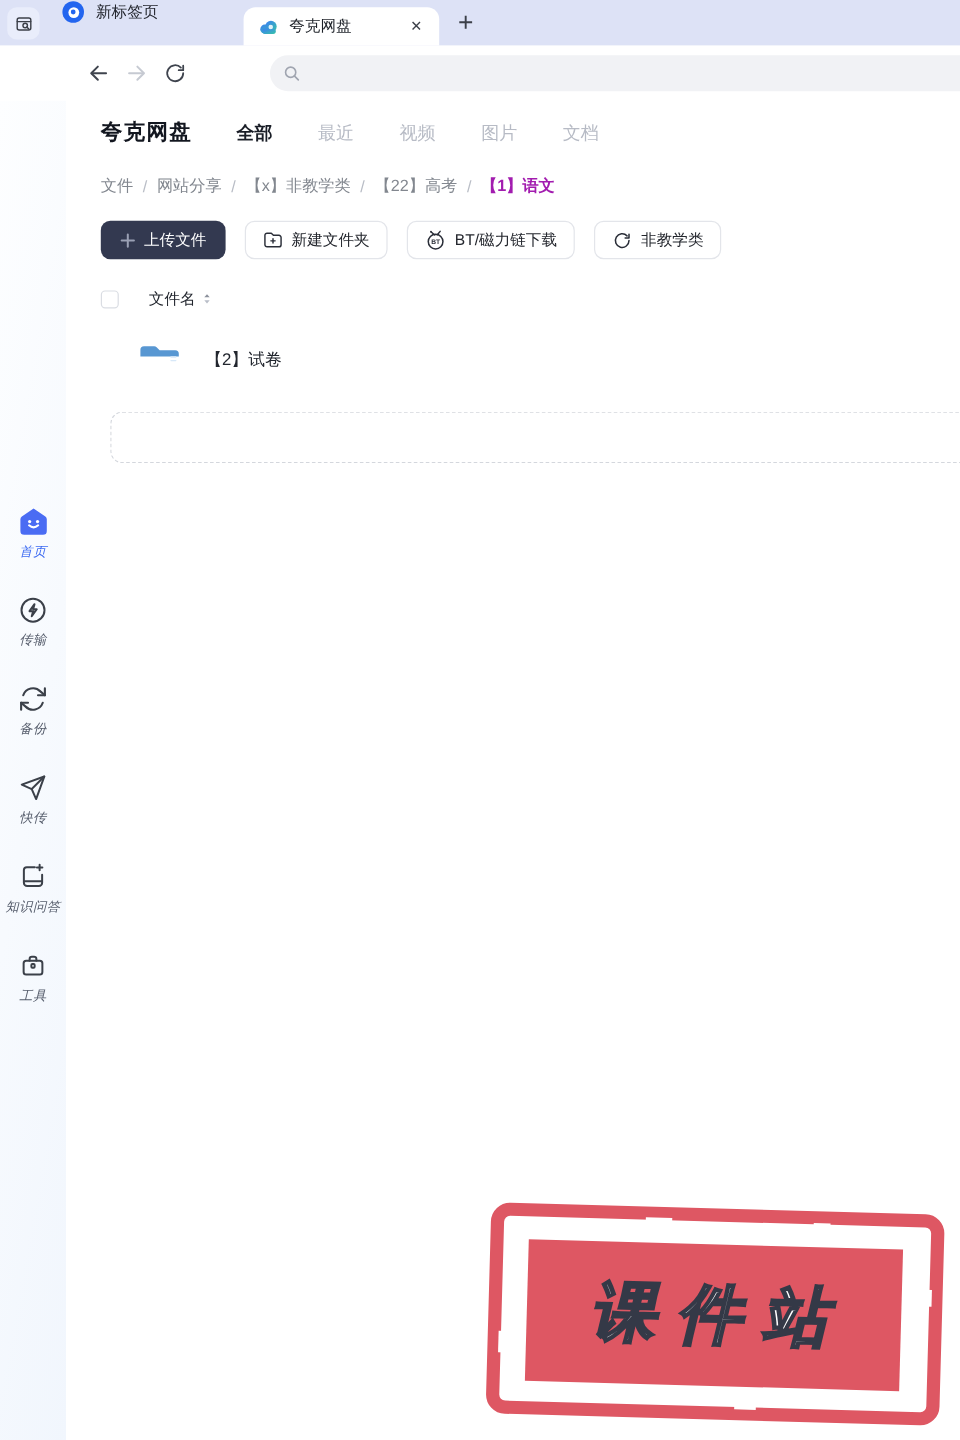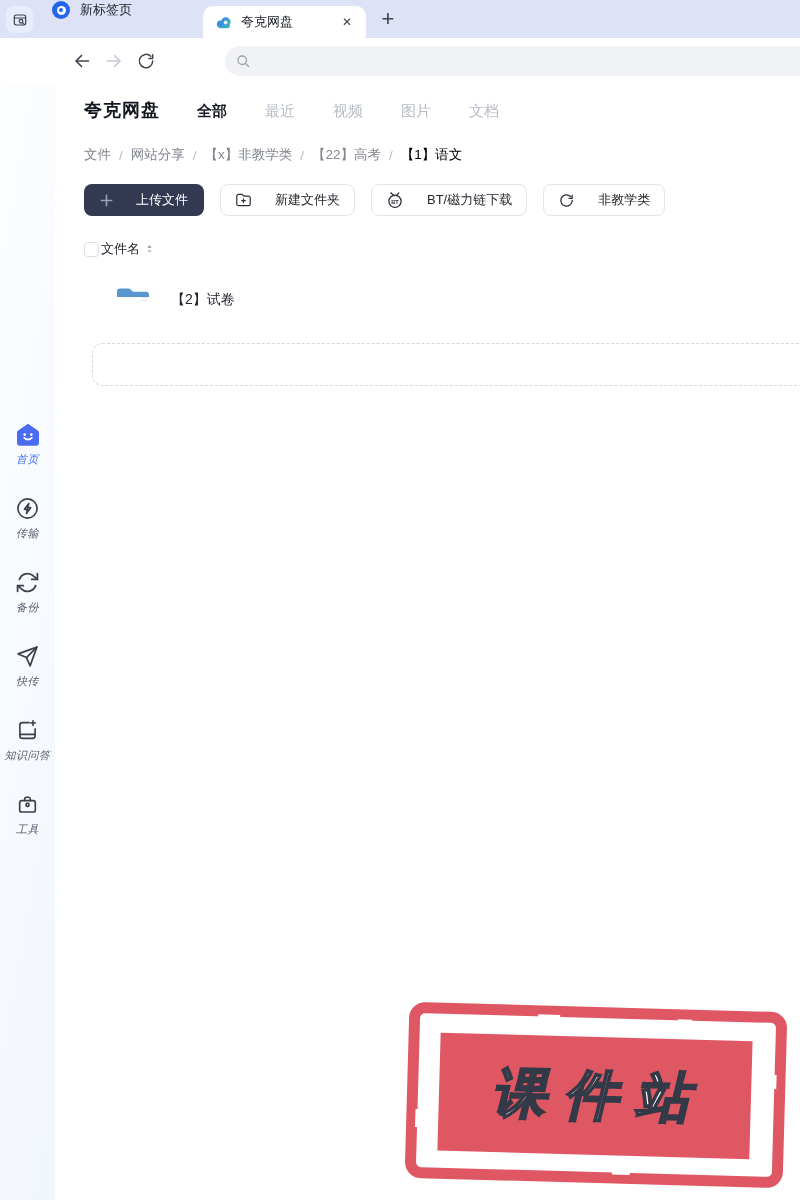--- a/index.html
+++ b/index.html
@@ -47,30 +47,30 @@
   .main { position:absolute; left:55px; top:84px; right:0; bottom:0; background:#fff; padding-left:29px; }
   .header-row { margin-top:14px; display:flex; align-items:baseline; }
   .page-title { font-size:18px; font-weight:bold; color:#12161f; letter-spacing:1px; }
   .filters { display:flex; margin-left:37px; gap:38px; }
   .filter { font-size:15px; color:#b7bbc5; cursor:pointer; }
   .filter.active { color:#191d26; font-weight:bold; }
 
   .breadcrumb { margin-top:24px; display:flex; align-items:center; font-size:13.5px; color:#82878f; }
   .crumb { cursor:pointer; }
   .crumb-sep { margin:0 8px; color:#b9bdc6; }
-  .crumb-current { font-weight:normal; color:#000000; }
+  .crumb-current { font-weight:bold; color:#a21caf; }
 
   .actions { margin-top:20px; display:flex; gap:16px; }
-  .btn { height:32px; display:flex; align-items:center; gap:23px; padding:0 14px; border-radius:8px;
+  .btn { height:32px; display:flex; align-items:center; gap:7px; padding:0 14px; border-radius:8px;
     font-size:13px; cursor:pointer; background:#fff; border:1px solid #e3e5ea; color:#23262d; }
   .btn-primary { background:#333950; border:none; color:#fff; padding:0 16px; }
 
   .list-header { margin-top:24px; display:flex; align-items:center; height:18px; }
   .checkbox { width:15px; height:15px; border:1.5px solid #dadde3; border-radius:3.5px; background:#fff; cursor:pointer; }
-  .list-header .col-name { margin-left:2px; font-size:13px; color:#22262e; }
+  .list-header .col-name { margin-left:25px; font-size:13px; color:#22262e; }
   .sort-ic { margin-left:5px; display:flex; align-items:center; cursor:pointer; }
 
   .rows { margin-top:12px; }
   .file-row { height:60px; display:flex; align-items:center; cursor:pointer; }
   .file-row .folder-ic { margin-left:31px; }
   .file-row .fname { margin-left:20px; font-size:14px; color:#22262e; }
 
   .dropzone { margin-top:13px; margin-left:8px; margin-right:-12px; height:43px;
     border:1px dashed #d4d7dd; border-radius:10px; }
 

